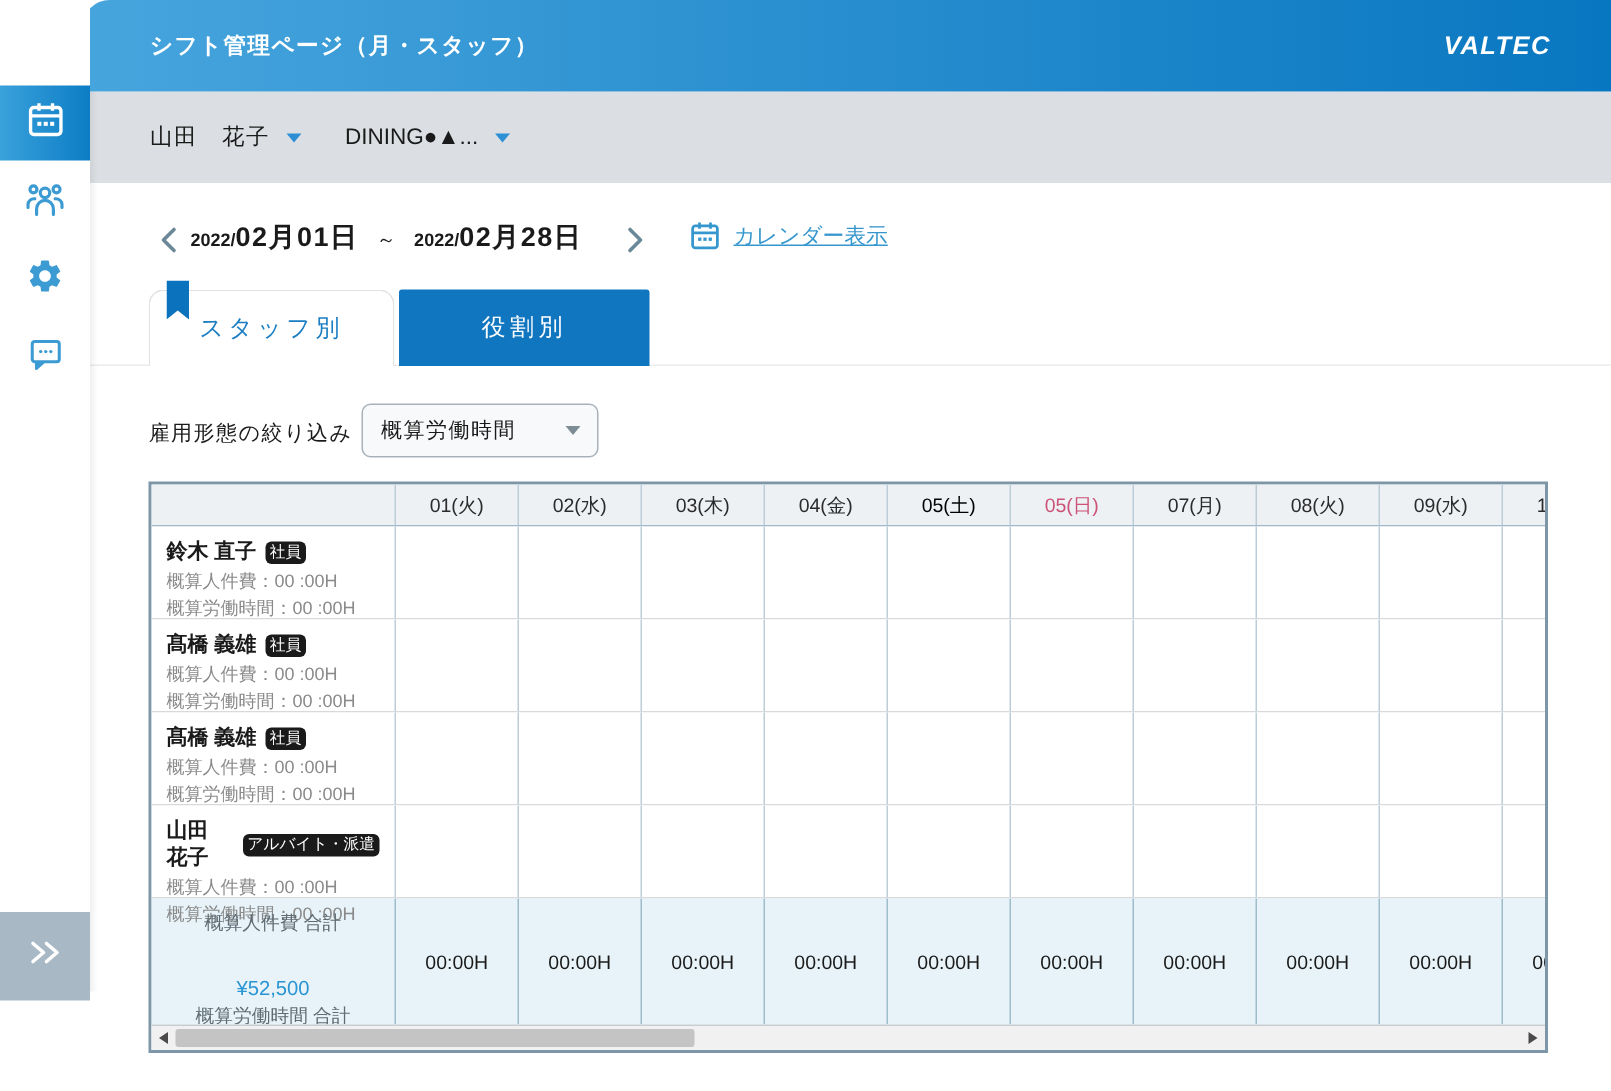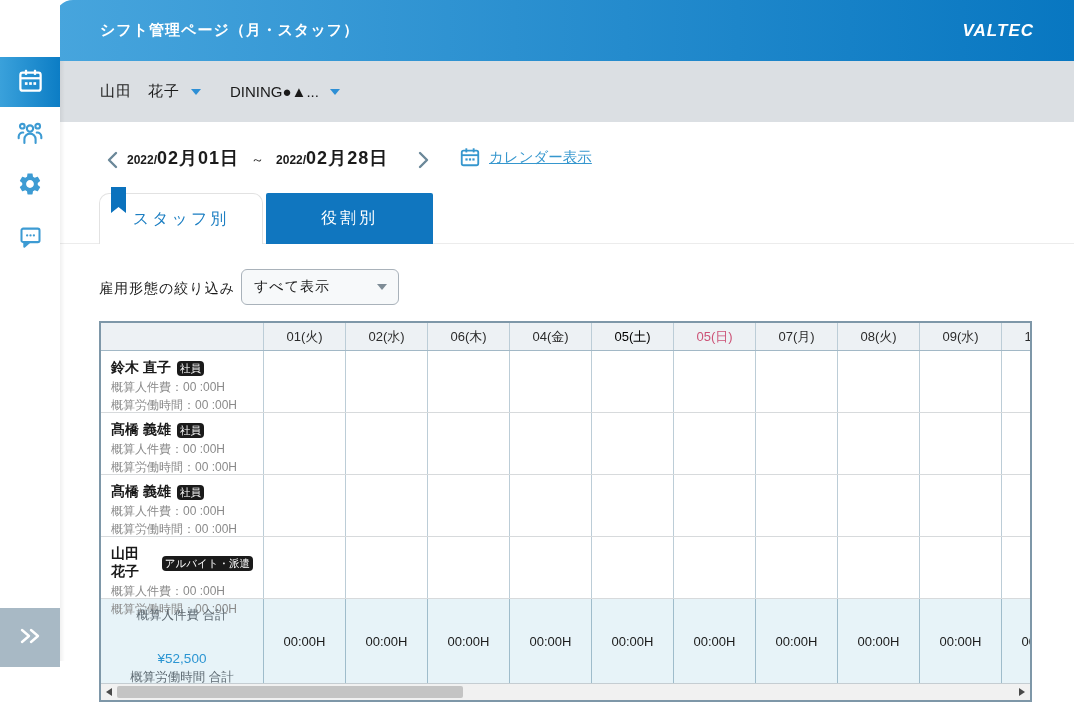--- a/index.html
+++ b/index.html
@@ -215,32 +215,32 @@
     <span class="bookmark">
       <svg width="15" height="26" viewBox="0 0 15 26">
           <path d="M0 0 H15 V26 L7.5 20 L0 26 Z" fill="#0B72BD"></path>
         </svg>
     </span>
     <span>スタッフ別</span>
   </div>
 
   <div class="filter-label">雇用形態の絞り込み</div>
   <div class="select">
-    <span>すべて表示</span>
+    <span>概算労働時間</span>
     <span class="sel-caret"></span>
   </div>
 
   <div class="table-wrap">
     <div class="tscroll">
 
       <div class="trow thead">
         <div class="tc name-col"></div>
         <div class="tc day">01(火)</div>
         <div class="tc day">02(水)</div>
-        <div class="tc day">06(木)</div>
+        <div class="tc day">03(木)</div>
         <div class="tc day">04(金)</div>
         <div class="tc day sat">05(土)</div>
         <div class="tc day sun">05(日)</div>
         <div class="tc day">07(月)</div>
         <div class="tc day">08(火)</div>
         <div class="tc day">09(水)</div>
         <div class="tc day">10(木)</div>
       </div>
 
       <div class="trow staff-row">

